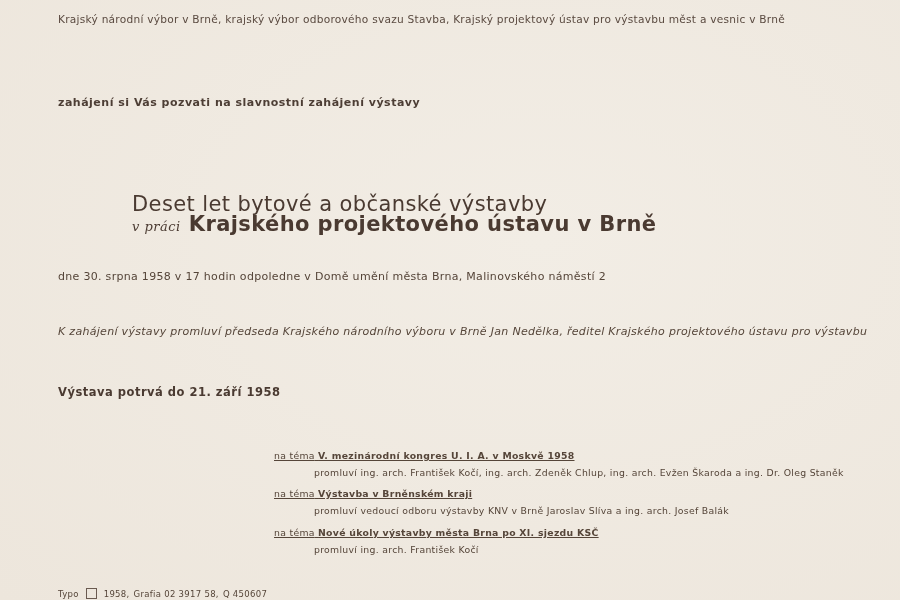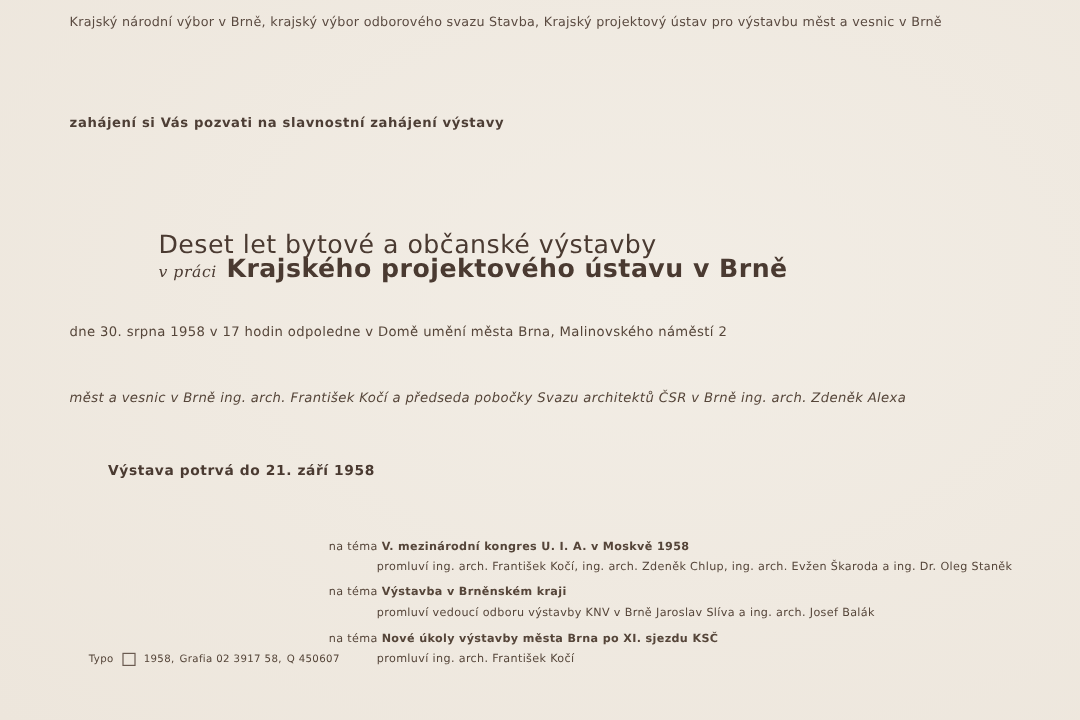--- a/index.html
+++ b/index.html
@@ -13,31 +13,31 @@
     .page { position: absolute; left: 0; top: 0; width: 900px; height: 600px;
       background: radial-gradient(ellipse at 60% 40%, #f2ede5 0%, #ede6dc 100%); }
     .abs { position: absolute; white-space: nowrap; }
     .intro { left: 58px; top: 9px; font-size: 10.6px; line-height: 21px; letter-spacing: 0.25px; color: #5a4a40; }
     .invite { left: 58px; top: 96px; font-size: 11px; font-weight: bold; letter-spacing: 0.5px; color: #4d3e35; }
     .title { left: 132px; top: 168px; font-size: 21px; font-weight: normal; color: #4a3a31; letter-spacing: 0.4px; margin-top: 24px; }
     .subtitle { left: 132px; top: 212px; font-size: 21px; font-weight: bold; color: #4a3a31; letter-spacing: 0.4px; text-align: right; }
     .subtitle .pre { font-family: "DejaVu Serif", serif; font-style: italic; font-weight: normal; font-size: 13px; margin-right: 8px; letter-spacing: 0.5px; }
     .dateline { left: 58px; top: 270px; font-size: 11px; letter-spacing: 0.3px; color: #554539; }
     .speakers { left: 58px; top: 321px; font-size: 11px; font-style: italic; line-height: 21px; letter-spacing: 0.3px; color: #554539; }
-    .duration { left: 58px; top: 385px; font-size: 11.5px; font-weight: bold; letter-spacing: 0.5px; color: #4a3a31; margin-left: 32px; }
+    .duration { left: 58px; top: 385px; font-size: 11.5px; font-weight: bold; letter-spacing: 0.5px; color: #4a3a31; }
     .lectures-intro { left: 58px; top: 427px; font-size: 9.3px; letter-spacing: 0.4px; color: #554539; }
     .lecture { left: 0; font-size: 9.3px; letter-spacing: 0.3px; color: #554539; }
-    .lecture .topicline { position: absolute; left: 274px; }
+    .lecture .topicline { position: absolute; left: 274px; text-decoration: underline; }
     .lecture .topic-label { font-weight: normal; }
     .lecture .topic { font-weight: bold; }
     .lecture .speaker { position: absolute; left: 314px; top: 17px; text-align: center; }
     .lec1 { top: 450px; }
     .lec2 { top: 488px; }
     .lec3 { top: 527px; }
-    .footer { left: 58px; top: 544px; font-size: 8.5px; letter-spacing: 0.3px; color: #554539; display: flex; align-items: center; gap: 4px; margin-left: 16px; }
+    .footer { left: 58px; top: 588px; font-size: 8.5px; letter-spacing: 0.3px; color: #554539; display: flex; align-items: center; gap: 4px; }
     .footer .box { display: inline-block; width: 9px; height: 9px; border: 1px solid #6a5a50; margin: 0 3px; }
   </style>
 </head>
 <body>
 
 <div class="page">
 
   <div class="abs intro">
     <div>Krajský národní výbor v Brně, krajský výbor odborového svazu Stavba, Krajský projektový ústav pro výstavbu měst a vesnic v Brně</div>
   </div>
@@ -45,21 +45,21 @@
   <div class="abs invite">zahájení si Vás pozvati na slavnostní zahájení výstavy</div>
 
   <div class="abs title">Deset let bytové a občanské výstavby</div>
   <div class="abs subtitle">
     <span class="pre">v práci</span><span>Krajského projektového ústavu v Brně</span>
   </div>
 
   <div class="abs dateline">dne 30. srpna 1958 v 17 hodin odpoledne v Domě umění města Brna, Malinovského náměstí 2</div>
 
   <div class="abs speakers">
-    <div>měst a vesnic v Brně ing. arch. František Kočí a předseda pobočky Svazu architektů ČSR v Brně ing. arch. Zdeněk Alexa</div>
+    <div>K zahájení výstavy promluví předseda Krajského národního výboru v Brně Jan Nedělka, ředitel Krajského projektového ústavu pro výstavbu</div>
   </div>
 
   <div class="abs duration">Výstava potrvá do 21. září 1958</div>
 
 
   <div class="abs lecture lec1">
 
     <span class="topicline"><span class="topic-label">na téma</span> <span class="topic">V. mezinárodní kongres U. I. A. v Moskvě 1958</span></span>
     <span class="speaker">promluví ing. arch. František Kočí, ing. arch. Zdeněk Chlup, ing. arch. Evžen Škaroda a ing. Dr. Oleg Staněk</span>
   </div>

